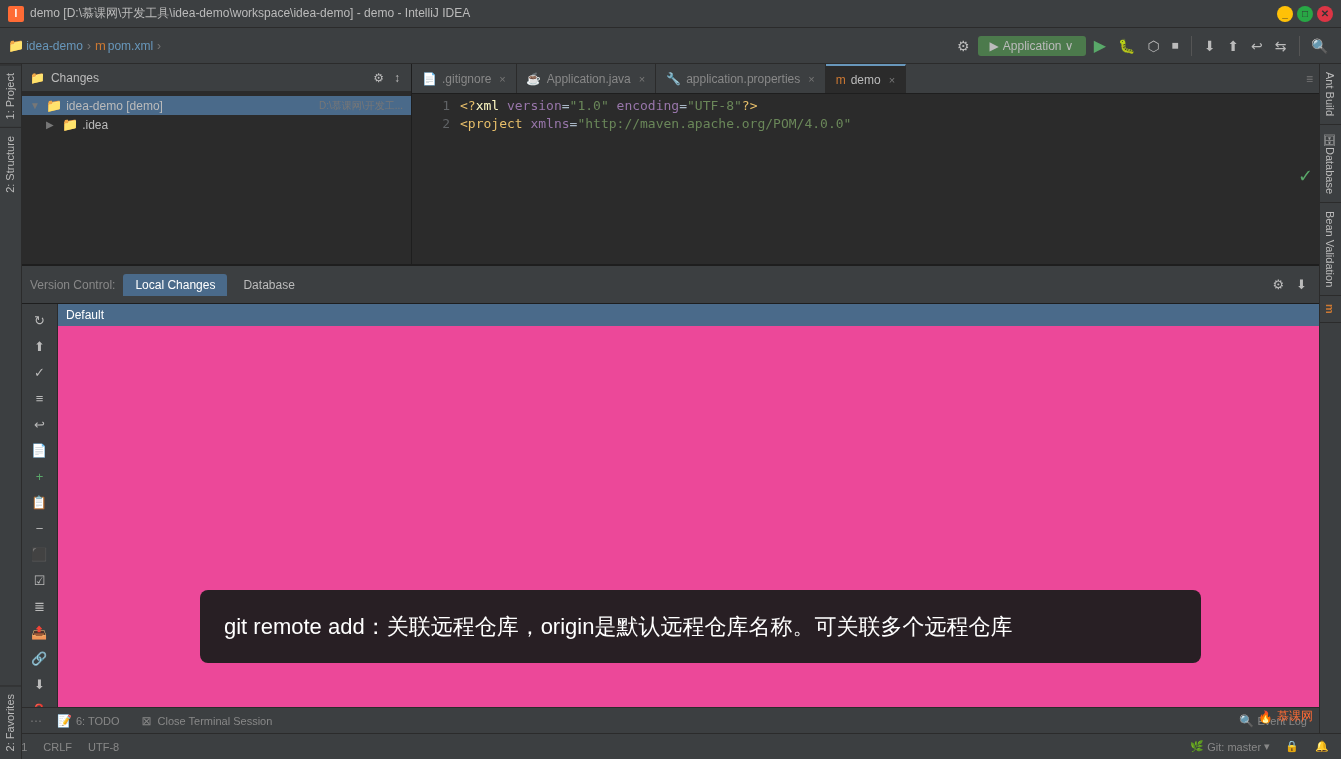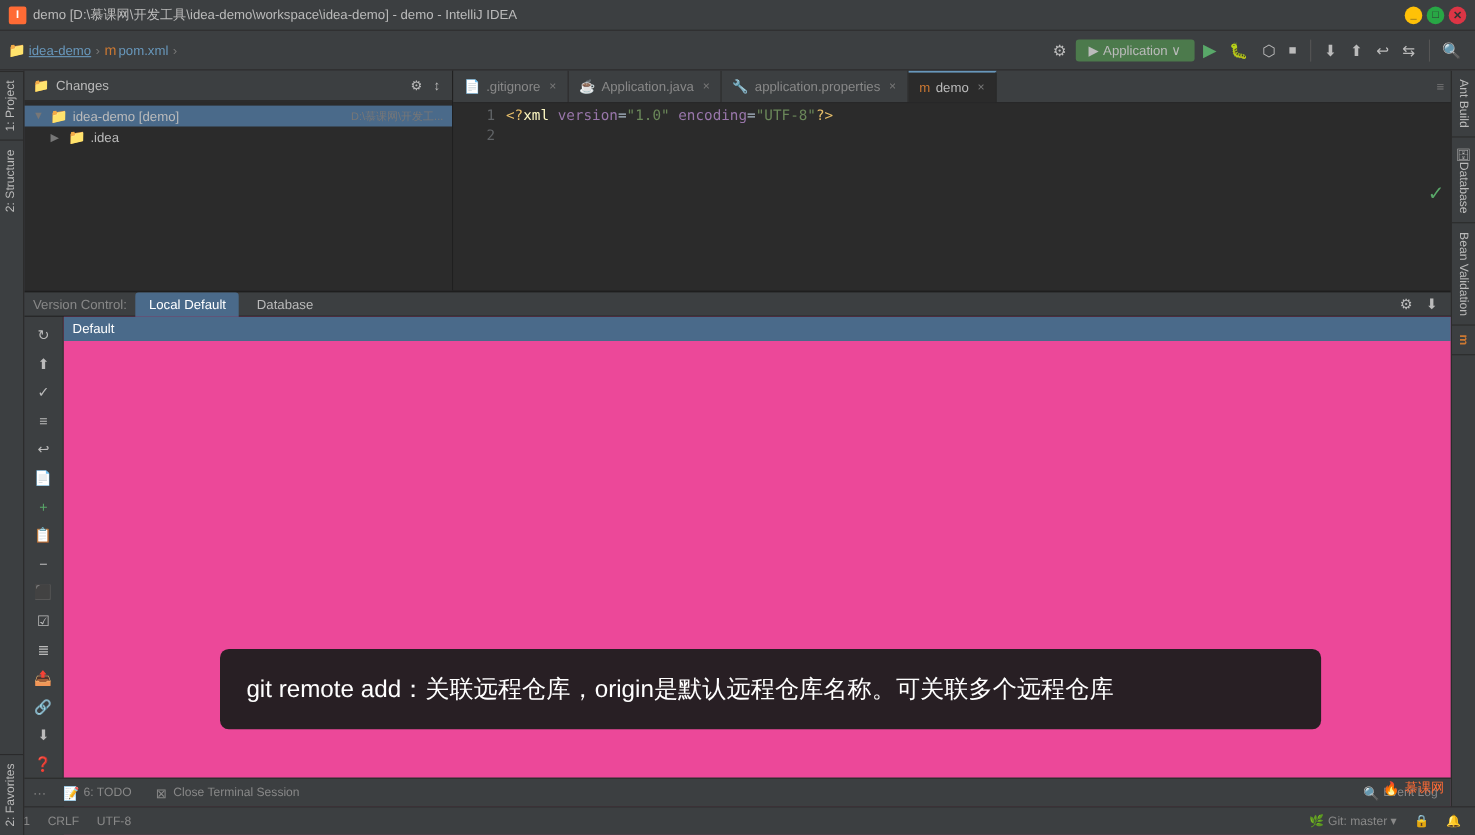--- a/index.html
+++ b/index.html
@@ -226,21 +226,21 @@
     .line-num {
       color: #606366;
       min-width: 30px;
       text-align: right;
       margin-right: 10px;
       user-select: none;
     }
     .code-text { color: #a9b7c6; }
     .vc-toolbar {
       background: #3c3f41;
-      height: 22px;
+      height: 38px;
       display: flex;
       align-items: center;
       padding: 0 8px;
       gap: 4px;
       border-bottom: 1px solid #1e1e1e;
     }
     .vc-label {
       font-size: 12px;
       color: #888;
       margin-right: 4px;
@@ -479,21 +479,21 @@
       <div class="title-btn minimize">_</div>
       <div class="title-btn maximize">□</div>
       <div class="title-btn close">✕</div>
     </div>
   </div>
 
 
   <div class="toolbar">
     <div class="breadcrumb">
       <span style="color:#cc7832; font-size:13px;">📁</span>
-      <span style="color:#6897bb;text-decoration:underline;">idea-demo</span>
+      <span style="color:#6897bb;">idea-demo</span>
       <span class="breadcrumb-sep"> › </span>
       <span style="color:#cc7832; font-size:13px;">m</span>
       <span style="color:#6897bb;">pom.xml</span>
       <span class="breadcrumb-sep"> › </span>
     </div>
     <div class="toolbar-spacer"></div>
     <div class="toolbar-actions">
       <span style="color:#bbbbbb; font-size:14px; margin-right:4px;">⚙</span>
       <button class="run-btn">
         <span style="font-size:12px;">▶</span>
@@ -575,33 +575,36 @@
           </div>
           <div class="editor-content">
             <div class="code-line">
               <span class="line-num">1</span>
               <span class="code-text" style="font-family:Consolas,monospace;">
                 <span style="color:#e8bf6a;">&lt;?</span><span style="color:#fef9c3;">xml</span> <span style="color:#9876aa;">version</span>=<span style="color:#6a8759;">"1.0"</span> <span style="color:#9876aa;">encoding</span>=<span style="color:#6a8759;">"UTF-8"</span><span style="color:#e8bf6a;">?&gt;</span>
               </span>
             </div>
             <div class="code-line">
               <span class="line-num">2</span>
+              <span class="code-text" style="font-family:Consolas,monospace;">
+                <span style="color:#e8bf6a;">&lt;project</span> <span style="color:#9876aa;">xmlns</span>=<span style="color:#6a8759;">"http://maven.apache.org/POM/4.0.0"</span>
+              </span>
             </div>
           </div>
           <div style="position:absolute; right:28px; top:165px; color:#59a869; font-size:18px;">✓</div>
         </div>
       </div>
 
       <div class="vc-row">
 
         <div style="display:flex; flex-direction:column; flex:1;">
           <div class="vc-toolbar">
             <span class="vc-label">Version Control:</span>
             <div class="vc-tab active">
-              <span>Local Default</span>
+              <span>Local Changes</span>
             </div>
             <div class="vc-tab">
               <span>Database</span>
             </div>
             <div class="vc-actions">
               <button class="icon-btn" style="font-size:13px;">⚙</button>
               <button class="icon-btn" style="font-size:13px;">⬇</button>
             </div>
           </div>
           <div class="vc-content">

